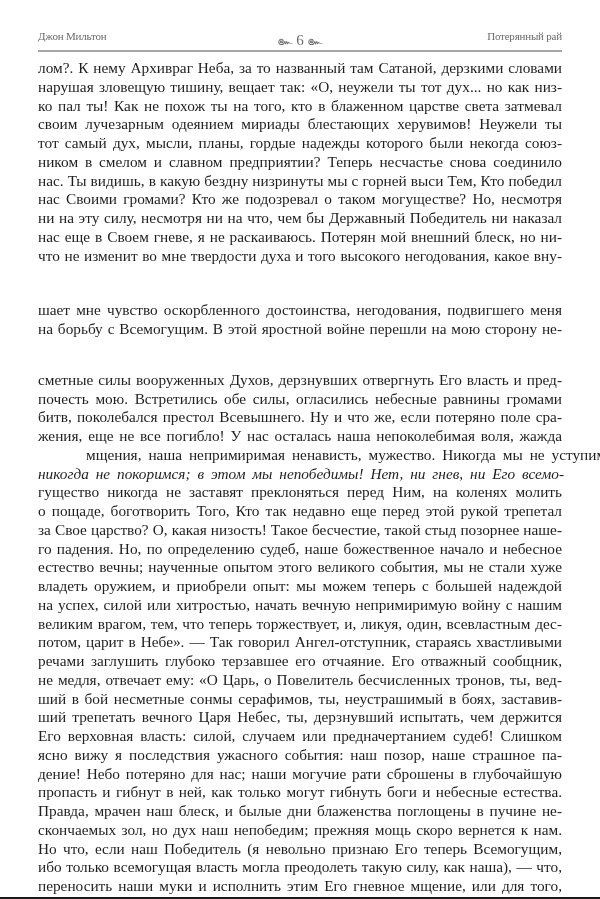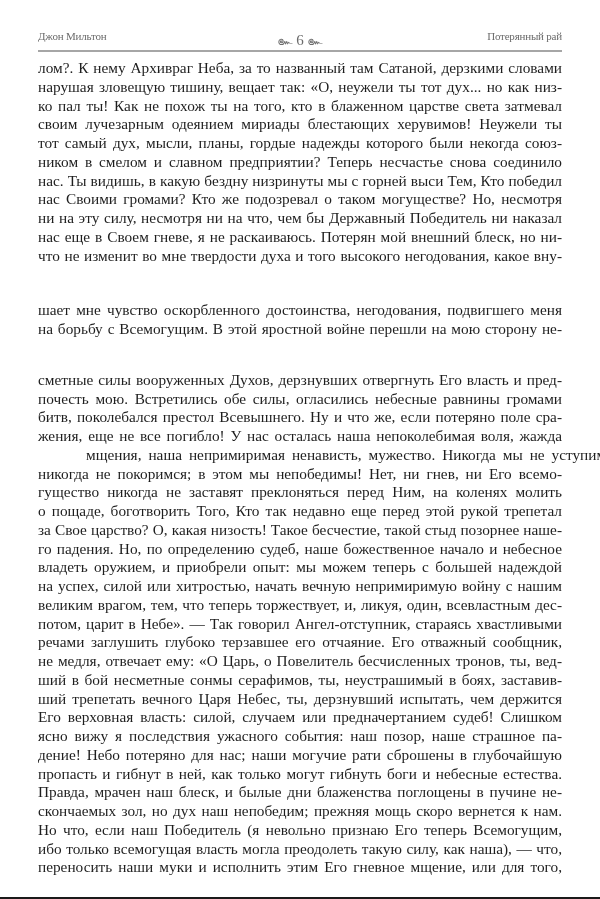--- a/index.html
+++ b/index.html
@@ -48,25 +48,26 @@
       <span class="line" style="white-space: nowrap; display: block; word-spacing: 0.80649px; text-align: left; text-align-last: left;">ни на эту силу, несмотря ни на что, чем бы Державный Победитель ни наказал</span>
       <span class="line" style="white-space: nowrap; display: block; word-spacing: 1.125px; text-align: left; text-align-last: left;">нас еще в Своем гневе, я не раскаиваюсь. Потерян мой внешний блеск, но ни-</span>
       <span class="line" style="white-space: nowrap; display: block; word-spacing: 0.794271px; text-align: left; text-align-last: left;">что не изменит во мне твердости духа и того высокого негодования, какое вну-</span>
       <span class="line" style="white-space: nowrap; display: block; word-spacing: 2.31696px; text-align: left; text-align-last: left; margin-top: 36px;">шает мне чувство оскорбленного достоинства, негодования, подвигшего меня</span>
       <span class="line" style="white-space: nowrap; display: block; word-spacing: 1.05469px; text-align: left; text-align-last: left;">на борьбу с Всемогущим. В этой яростной войне перешли на мою сторону не-</span>
       <span class="line" style="white-space: nowrap; display: block; word-spacing: 1.11458px; text-align: left; text-align-last: left; margin-top: 32px;">сметные силы вооруженных Духов, дерзнувших отвергнуть Его власть и пред-</span>
       <span class="line" style="white-space: nowrap; display: block; word-spacing: 2.83398px; text-align: left; text-align-last: left;">почесть мою. Встретились обе силы, огласились небесные равнины громами</span>
       <span class="line" style="white-space: nowrap; display: block; word-spacing: 1.3892px; text-align: left; text-align-last: left;">битв, поколебался престол Всевышнего. Ну и что же, если потеряно поле сра-</span>
       <span class="line" style="white-space: nowrap; display: block; word-spacing: 1.91193px; text-align: left; text-align-last: left;">жения, еще не все погибло! У нас осталась наша непоколебимая воля, жажда</span>
       <span class="line" style="white-space: nowrap; display: block; word-spacing: 3.11328px; text-align: center; text-align-last: left; margin-left: 48px;">мщения, наша непримиримая ненависть, мужество. Никогда мы не уступим,</span>
-      <span class="line" style="white-space: nowrap; display: block; word-spacing: 3.07682px; text-align: left; text-align-last: left;">никогда не покоримся; в этом мы непобедимы! Нет, ни гнев, ни Его всемо-</span>
+      <span class="line" style="white-space: nowrap; display: block; word-spacing: 3.07682px; text-align: left; text-align-last: left; font-style: italic;">никогда не покоримся; в этом мы непобедимы! Нет, ни гнев, ни Его всемо-</span>
       <span class="line" style="white-space: nowrap; display: block; word-spacing: 4.21528px; text-align: left; text-align-last: left;">гущество никогда не заставят преклоняться перед Ним, на коленях молить</span>
       <span class="line" style="white-space: nowrap; display: block; word-spacing: 2.25142px; text-align: left; text-align-last: left;">о пощаде, боготворить Того, Кто так недавно еще перед этой рукой трепетал</span>
       <span class="line" style="white-space: nowrap; display: block; word-spacing: 0.284091px; text-align: left; text-align-last: left;">за Свое царство? О, какая низость! Такое бесчестие, такой стыд позорнее наше-</span>
       <span class="line" style="white-space: nowrap; display: block; word-spacing: 1.44531px; text-align: left; text-align-last: left;">го падения. Но, по определению судеб, наше божественное начало и небесное</span>
+      <span class="line" style="white-space: nowrap; display: block; word-spacing: 1.32812px; text-align: left; text-align-last: left;">естество вечны; наученные опытом этого великого события, мы не стали хуже</span>
       <span class="line" style="white-space: nowrap; display: block; word-spacing: 2.56094px; text-align: left; text-align-last: left;">владеть оружием, и приобрели опыт: мы можем теперь с большей надеждой</span>
       <span class="line" style="white-space: nowrap; display: block; word-spacing: 1.12969px; text-align: left; text-align-last: left;">на успех, силой или хитростью, начать вечную непримиримую войну с нашим</span>
       <span class="line" style="white-space: nowrap; display: block; word-spacing: 0.817187px; text-align: left; text-align-last: left;">великим врагом, тем, что теперь торжествует, и, ликуя, один, всевластным дес-</span>
       <span class="line" style="white-space: nowrap; display: block; word-spacing: 1.18229px; text-align: left; text-align-last: left;">потом, царит в Небе». — Так говорил Ангел-отступник, стараясь хвастливыми</span>
       <span class="line" style="white-space: nowrap; display: block; word-spacing: 2.80469px; text-align: left; text-align-last: left;">речами заглушить глубоко терзавшее его отчаяние. Его отважный сообщник,</span>
       <span class="line" style="white-space: nowrap; display: block; word-spacing: 1.12784px; text-align: left; text-align-last: left;">не медля, отвечает ему: «О Царь, о Повелитель бесчисленных тронов, ты, вед-</span>
       <span class="line" style="white-space: nowrap; display: block; word-spacing: 1.78281px; text-align: left; text-align-last: left;">ший в бой несметные сонмы серафимов, ты, неустрашимый в боях, заставив-</span>
       <span class="line" style="white-space: nowrap; display: block; word-spacing: 2.37847px; text-align: left; text-align-last: left;">ший трепетать вечного Царя Небес, ты, дерзнувший испытать, чем держится</span>
       <span class="line" style="white-space: nowrap; display: block; word-spacing: 3.04102px; text-align: left; text-align-last: left;">Его верховная власть: силой, случаем или предначертанием судеб! Слишком</span>
       <span class="line" style="white-space: nowrap; display: block; word-spacing: 3.09063px; text-align: left; text-align-last: left;">ясно вижу я последствия ужасного события: наш позор, наше страшное па-</span>

